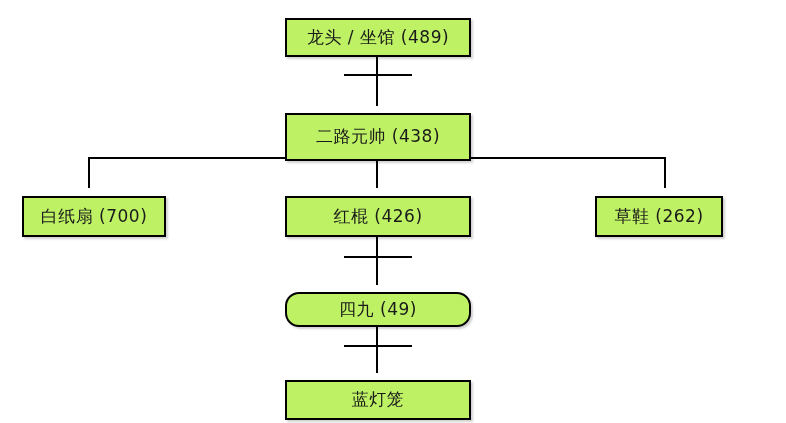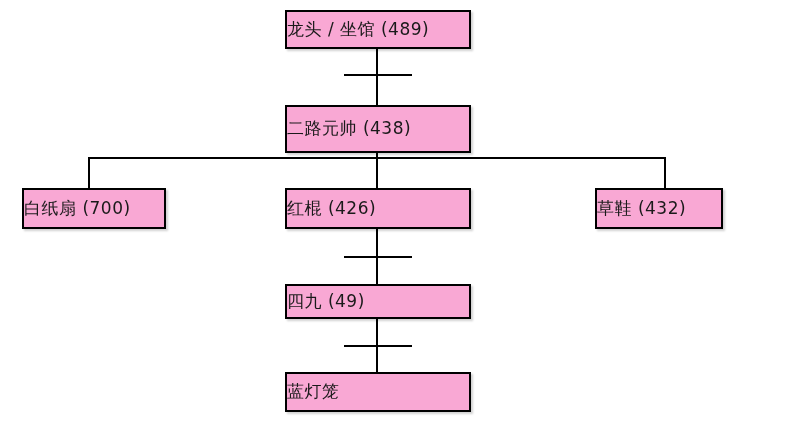--- a/index.html
+++ b/index.html
@@ -16,31 +16,33 @@
     width: 786px;
     height: 423px;
     background: #ffffff;
     overflow: hidden;
   }
 
   
   .node {
     position: absolute;
     box-sizing: border-box;
-    background: #f9a8d4;
+    background: #bef264;
     border: 2px solid #000000;
     display: flex;
     align-items: center;
+    justify-content: center;
     color: #1a1a1a;
     font-size: 17px;
     line-height: 1;
     letter-spacing: 0.5px;
     white-space: nowrap;
     
     box-shadow: 2px 2px 2px rgba(0,0,0,0.18);
+    margin-top: 8px;
   }
   .node .label {
     display: block;
     padding-bottom: 1px;
   }
 
   
   .conn-v {
     position: absolute;
     width: 0;
@@ -90,24 +92,24 @@
 
   <div class="node" style="left:22px; top:188px; width:144px; height:41px;">
     <span class="label">白纸扇 (700)</span>
   </div>
 
   <div class="node" style="left:285px; top:188px; width:186px; height:41px;">
     <span class="label">红棍 (426)</span>
   </div>
 
   <div class="node" style="left:595px; top:188px; width:128px; height:41px;">
-    <span class="label">草鞋 (432)</span>
+    <span class="label">草鞋 (262)</span>
   </div>
 
-  <div class="node" style="left:285px; top:284px; width:186px; height:35px;">
+  <div class="node" style="left:285px; top:284px; width:186px; height:35px;border-radius:14px;">
     <span class="label">四九 (49)</span>
   </div>
 
   <div class="node" style="left:285px; top:372px; width:186px; height:40px;">
     <span class="label">蓝灯笼</span>
   </div>
 
 </div>
 
 </body></html>

